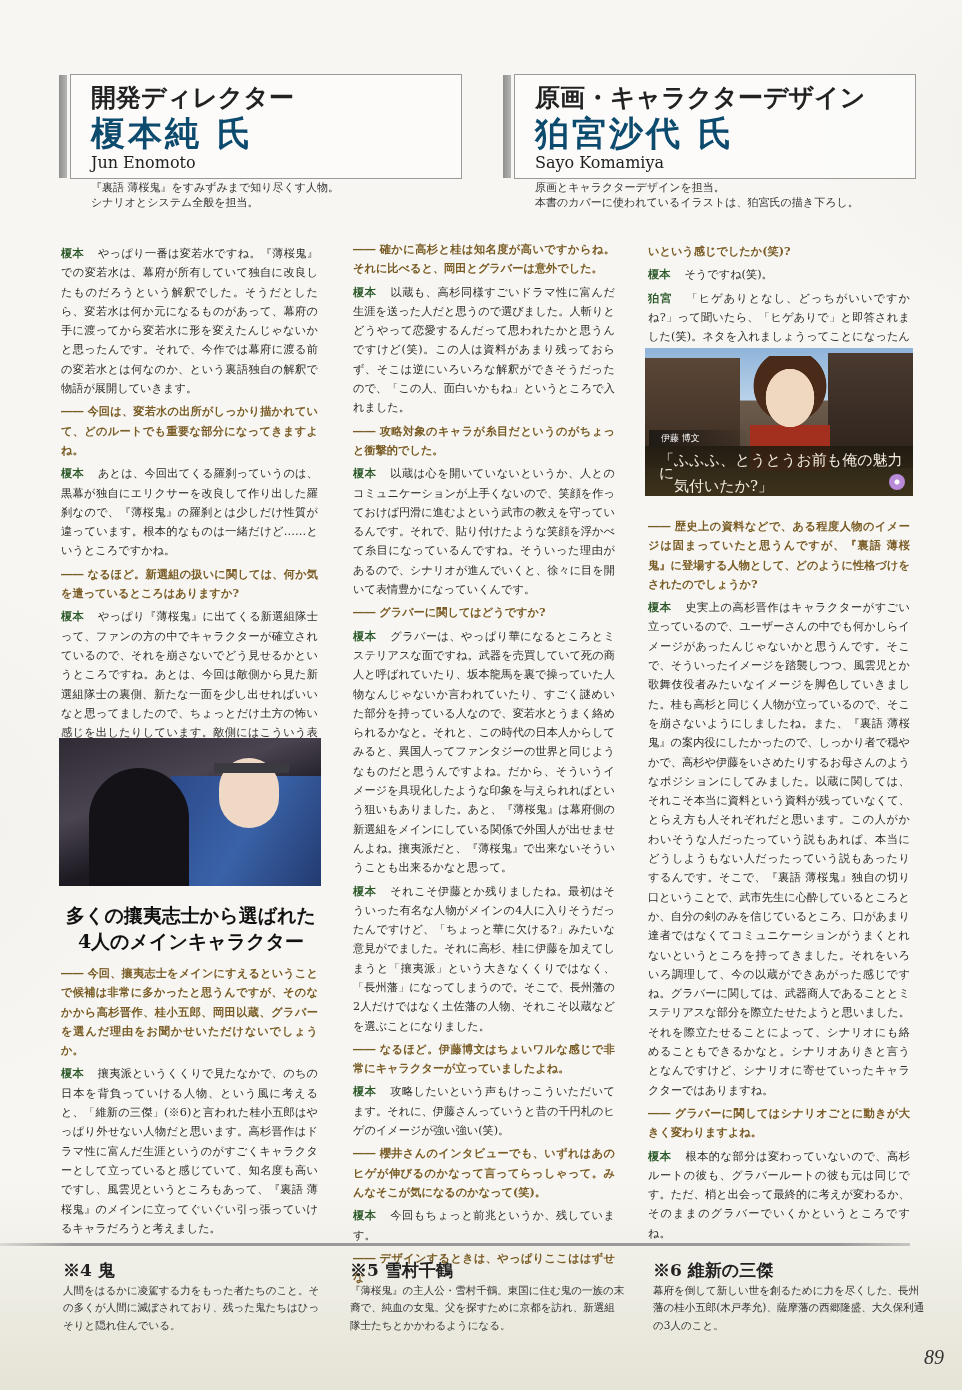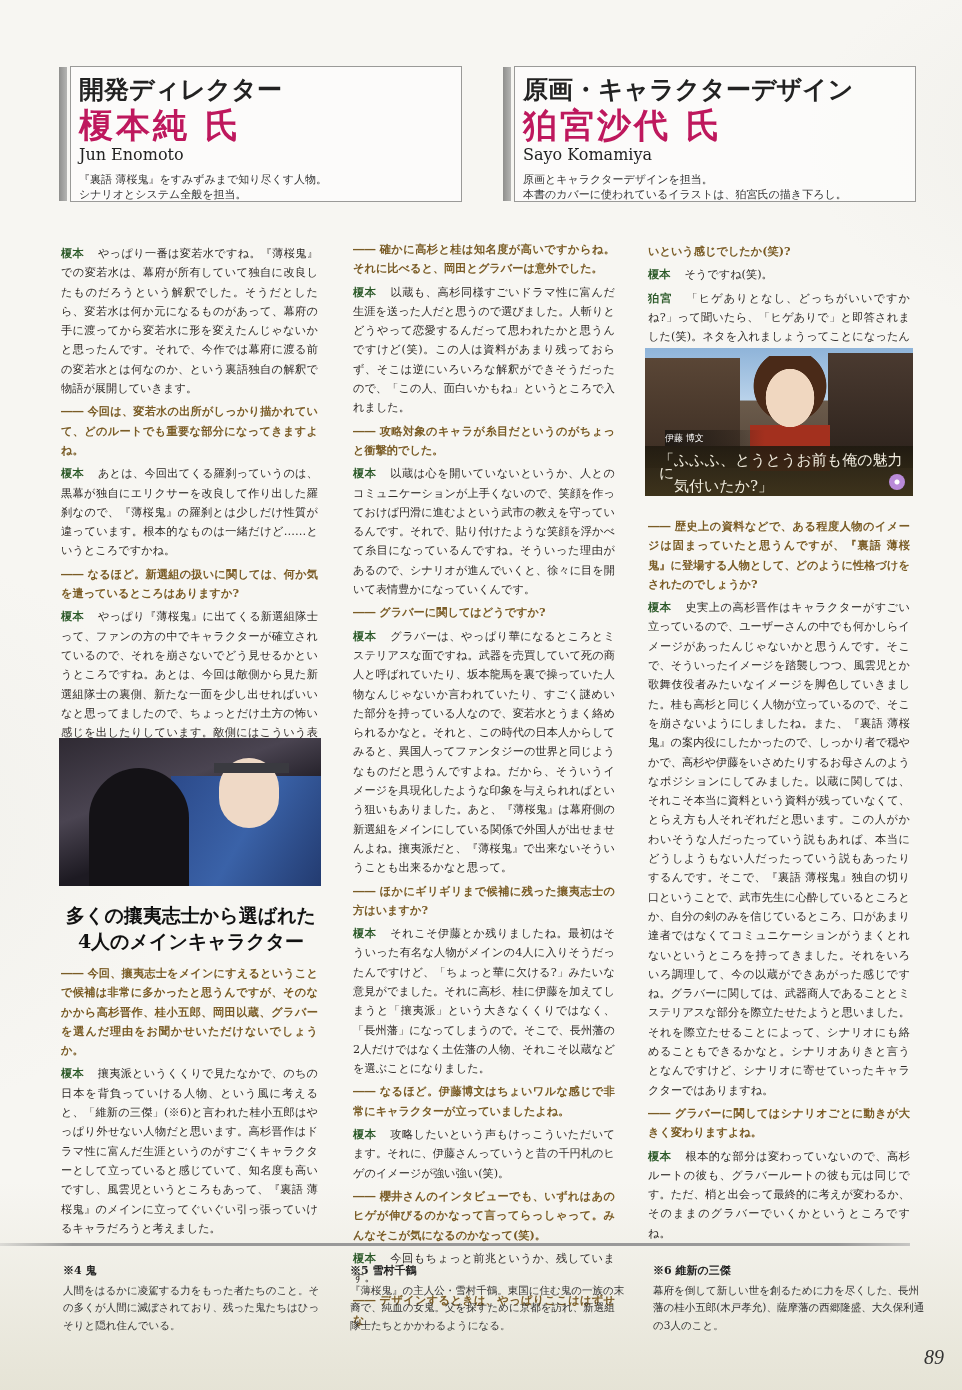--- a/index.html
+++ b/index.html
@@ -10,32 +10,32 @@
     color: #2a2522;
   }
   .bg-swirl {
     position: absolute; inset: 0; pointer-events: none;
     background:
       radial-gradient(ellipse 500px 300px at 120% 10%, rgba(200,200,190,0.18), transparent 70%),
       radial-gradient(ellipse 400px 400px at -10% 60%, rgba(210,210,200,0.15), transparent 70%),
       linear-gradient(180deg, rgba(255,255,255,0) 85%, rgba(215,212,190,0.55) 100%);
   }
   .profile {
-    position: absolute; top: 66px; height: 136px;
+    position: absolute; top: 74px; height: 105px;
     border: 1px solid #9a9a98; background: rgba(255,255,255,0.6);
-    box-sizing: border-box; padding: 8px 0 0 8px;
+    box-sizing: border-box; padding: 8px 0 0 20px;
   }
   .profile::before {
     content: ""; position: absolute; left: -12px; top: 0; width: 8px; height: 100%;
     background: linear-gradient(90deg, #8f8f8d, #b5b5b3);
   }
   .profile.left { left: 70px; width: 392px; }
   .profile.right { left: 514px; width: 402px; }
   .role { font-size: 25px; letter-spacing: 0px; line-height: 30px; font-weight: bold; color: #222; }
-  .pname { font-size: 34px; line-height: 40px; font-weight: bold; color: #be185d; letter-spacing: 3px; }
+  .pname { font-size: 34px; line-height: 40px; font-weight: bold; color: #0c4a6e; letter-spacing: 3px; }
   .romaji { font-size: 16px; line-height: 20px; color: #222; margin-top: 0px; }
   .desc { font-size: 11px; line-height: 15px; color: #333; margin-top: 7px; }
   .col {
     position: absolute; top: 240px; font-size: 11.2px; line-height: 19.3px;
     text-align: justify; color: #2f2a27;
   }
   .col p { margin: 4px; }
   .c1 { left: 57px; width: 265px; }
   .c2 { left: 349px; width: 270px; top: 236px; }
   .c3 { left: 644px; width: 270px; top: 238px; }
@@ -62,33 +62,33 @@
   }
   .img2 .bldL { position: absolute; left: 0; top: 10px; width: 95px; height: 110px; background: linear-gradient(180deg,#5a4636,#3a2c22); }
   .img2 .bldR { position: absolute; right: 0; top: 5px; width: 85px; height: 115px; background: linear-gradient(180deg,#4a3a30,#2b211b); }
   .img2 .char { position: absolute; left: 105px; top: 8px; width: 80px; height: 115px;
     background: radial-gradient(ellipse 30px 36px at 40px 42px, #f0d7c0 0%, #f0d7c0 80%, transparent 82%),
                 radial-gradient(ellipse 40px 40px at 40px 30px, #4a2a18 0%, #4a2a18 90%, transparent 92%),
                 linear-gradient(180deg, transparent 60%, #a3301e 60%); }
   .img2 .dlg { position: absolute; left: 0; bottom: 0; width: 100%; height: 50px;
     background: linear-gradient(180deg, rgba(30,25,15,0.85), rgba(60,50,25,0.9)); color: #f2eee0;
     font-size: 15px; line-height: 13px; padding: 8px 0 0 14px; box-sizing: border-box; }
-  .img2 .nameplate { position: absolute; left: 20px; bottom: 50px; width: 100px; height: 16px;
-    background: linear-gradient(90deg, rgba(30,25,20,0.95), rgba(30,25,20,0)); color: #fff; font-size: 9px; line-height: 16px; box-sizing: border-box; }
+  .img2 .nameplate { position: absolute; left: 4px; bottom: 50px; width: 100px; height: 16px;
+    background: linear-gradient(90deg, rgba(30,25,20,0.95), rgba(30,25,20,0)); color: #fff; font-size: 9px; line-height: 16px; padding-left: 12px; box-sizing: border-box; }
   .img2 .flower { position: absolute; right: 8px; bottom: 6px; width: 16px; height: 16px; border-radius: 50%;
     background: radial-gradient(circle, #fff 0 2px, #b98ad8 3px); color: #b98ad8; }
   .heading2 {
     position: absolute; left: 57px; top: 902px; width: 268px; text-align: center;
     font-size: 19px; line-height: 26px; font-weight: bold; color: #111;
   }
   .c1b { top: 960px; }
   .divider { position: absolute; left: 0; top: 1243px; width: 910px; height: 3px;
     background: linear-gradient(90deg, rgba(170,170,170,0.3), #999 8%, #999 92%, rgba(170,170,170,0.6)); }
   .note { position: absolute; top: 1262px; font-size: 10.5px; line-height: 17.5px; color: #333; }
-  .note .nt { font-weight: bold; font-size: 11px; color: #222; margin-bottom: 2px; }
+  .note .nt { font-weight: bold; font-size: 17px; color: #222; margin-bottom: 2px; }
   .n1 { left: 63px; width: 265px; }
   .n2 { left: 350px; width: 275px; }
   .n3 { left: 653px; width: 275px; }
   .pagenum { position: absolute; left: 924px; top: 1346px; font-size: 20px; font-style: italic; color: #333;
     font-family: "Liberation Serif", serif; }
 </style>
 </head>
 <body>
 
 <div class="bg-swirl"></div>
@@ -138,21 +138,20 @@
   <p><span class="spk">榎本</span><span>攘夷派というくくりで見たなかで、のちの日本を背負っていける人物、という風に考えると、「維新の三傑」(※6)と言われた桂小五郎はやっぱり外せない人物だと思います。高杉晋作はドラマ性に富んだ生涯というのがすごくキャラクターとして立っていると感じていて、知名度も高いですし、風雲児というところもあって、『裏語 薄桜鬼』のメインに立ってぐいぐい引っ張っていけるキャラだろうと考えました。</span></p>
 </div>
 
 <div class="col c2">
   <p class="q">―― 確かに高杉と桂は知名度が高いですからね。それに比べると、岡田とグラバーは意外でした。</p>
   <p><span class="spk">榎本</span><span>以蔵も、高杉同様すごいドラマ性に富んだ生涯を送った人だと思うので選びました。人斬りとどうやって恋愛するんだって思われたかと思うんですけど(笑)。この人は資料があまり残っておらず、そこは逆にいろいろな解釈ができそうだったので、「この人、面白いかもね」というところで入れました。</span></p>
   <p class="q">―― 攻略対象のキャラが糸目だというのがちょっと衝撃的でした。</p>
   <p><span class="spk">榎本</span><span>以蔵は心を開いていないというか、人とのコミュニケーションが上手くないので、笑顔を作っておけば円滑に進むよという武市の教えを守っているんです。それで、貼り付けたような笑顔を浮かべて糸目になっているんですね。そういった理由があるので、シナリオが進んでいくと、徐々に目を開いて表情豊かになっていくんです。</span></p>
   <p class="q">―― グラバーに関してはどうですか?</p>
   <p><span class="spk">榎本</span><span>グラバーは、やっぱり華になるところとミステリアスな面ですね。武器を売買していて死の商人と呼ばれていたり、坂本龍馬を裏で操っていた人物なんじゃないか言われていたり、すごく謎めいた部分を持っている人なので、変若水とうまく絡められるかなと。それと、この時代の日本人からしてみると、異国人ってファンタジーの世界と同じようなものだと思うんですよね。だから、そういうイメージを具現化したような印象を与えられればという狙いもありました。あと、『薄桜鬼』は幕府側の新選組をメインにしている関係で外国人が出せませんよね。攘夷派だと、『薄桜鬼』で出来ないそういうことも出来るかなと思って。</span></p>
-  <p class="q">―― ほかにギリギリまで候補に残った攘夷志士の方はいますか?</p>
   <p><span class="spk">榎本</span><span>それこそ伊藤とか残りましたね。最初はそういった有名な人物がメインの4人に入りそうだったんですけど、「ちょっと華に欠ける?」みたいな意見がでました。それに高杉、桂に伊藤を加えてしまうと「攘夷派」という大きなくくりではなく、「長州藩」になってしまうので。そこで、長州藩の2人だけではなく土佐藩の人物、それこそ以蔵などを選ぶことになりました。</span></p>
   <p class="q">―― なるほど。伊藤博文はちょいワルな感じで非常にキャラクターが立っていましたよね。</p>
   <p><span class="spk">榎本</span><span>攻略したいという声もけっこういただいてます。それに、伊藤さんっていうと昔の千円札のヒゲのイメージが強い強い(笑)。</span></p>
   <p class="q">―― 櫻井さんのインタビューでも、いずれはあのヒゲが伸びるのかなって言ってらっしゃって。みんなそこが気になるのかなって(笑)。</p>
   <p><span class="spk">榎本</span><span>今回もちょっと前兆というか、残しています。</span></p>
   <p class="q">―― デザインするときは、やっぱりここははずせな</p>
 </div>
 
 <div class="col c3">
   <p class="q">いという感じでしたか(笑)?</p>

